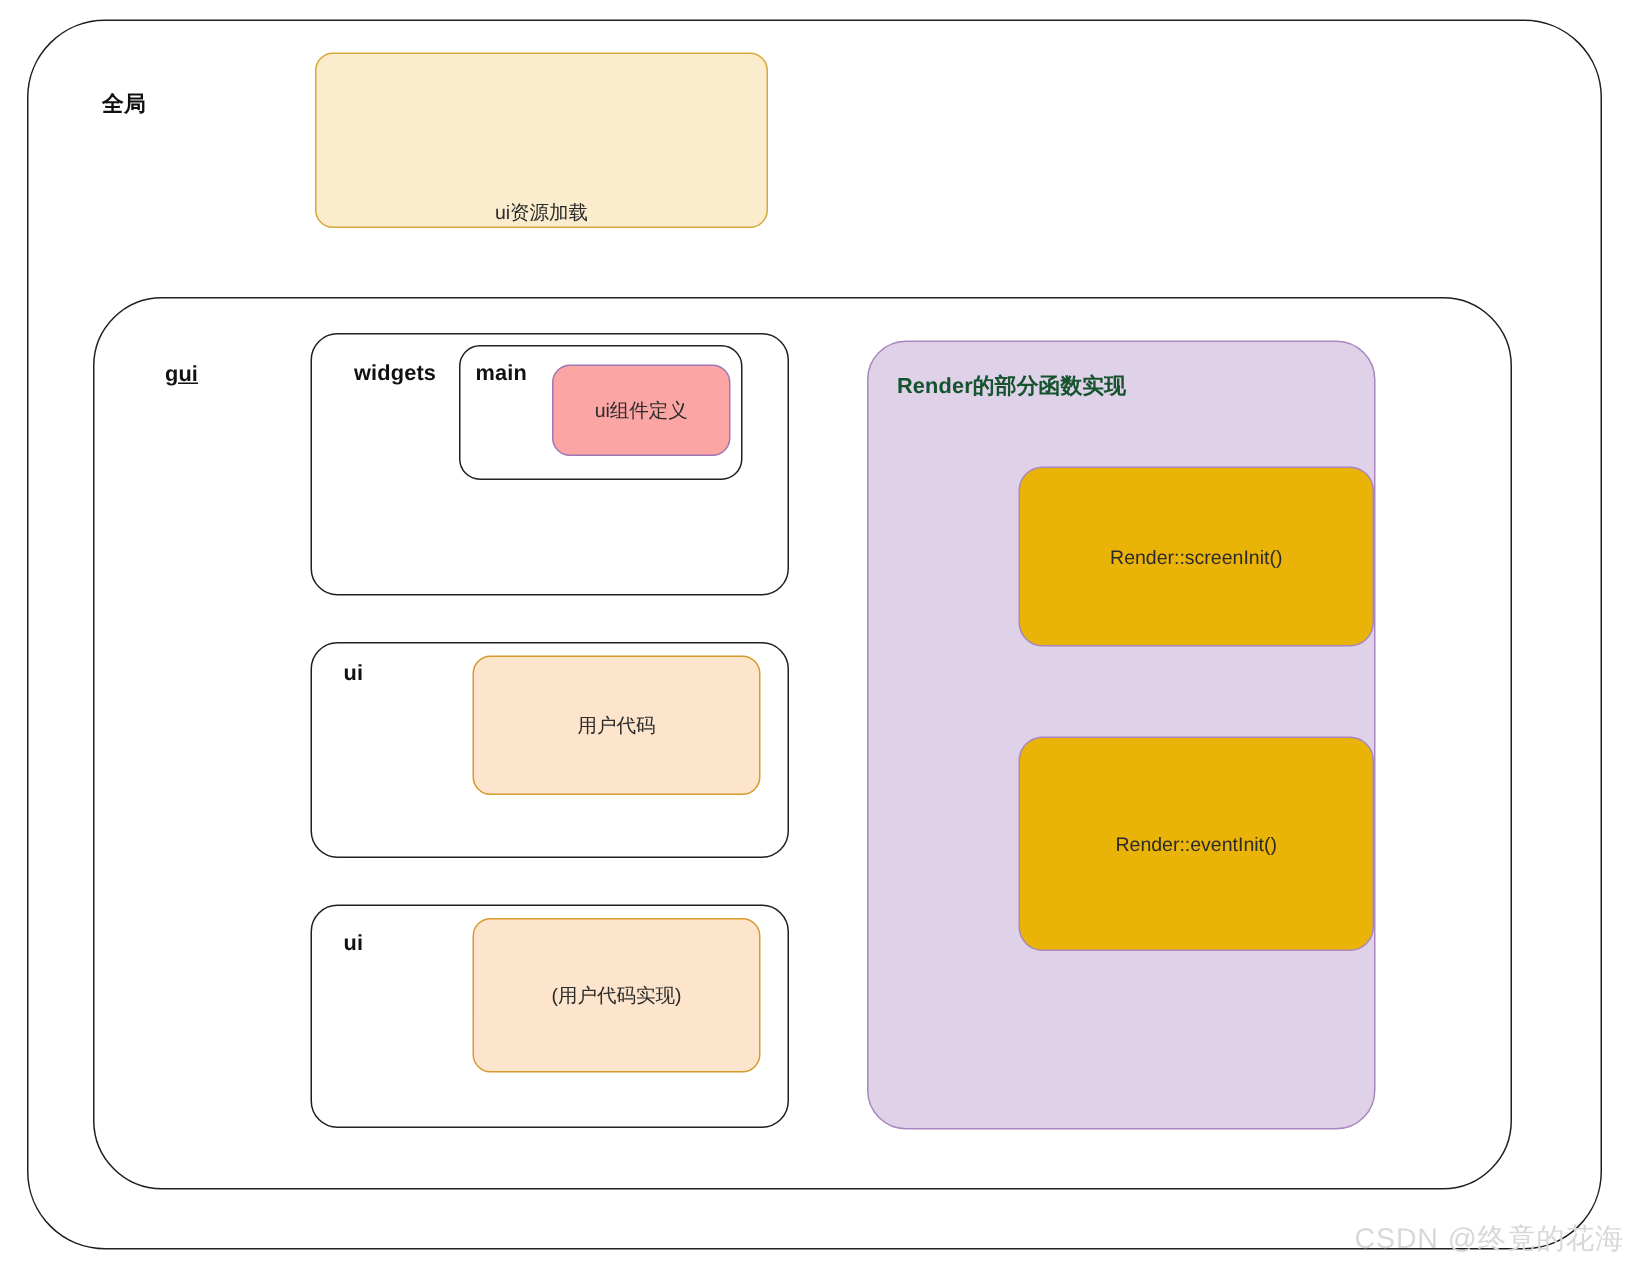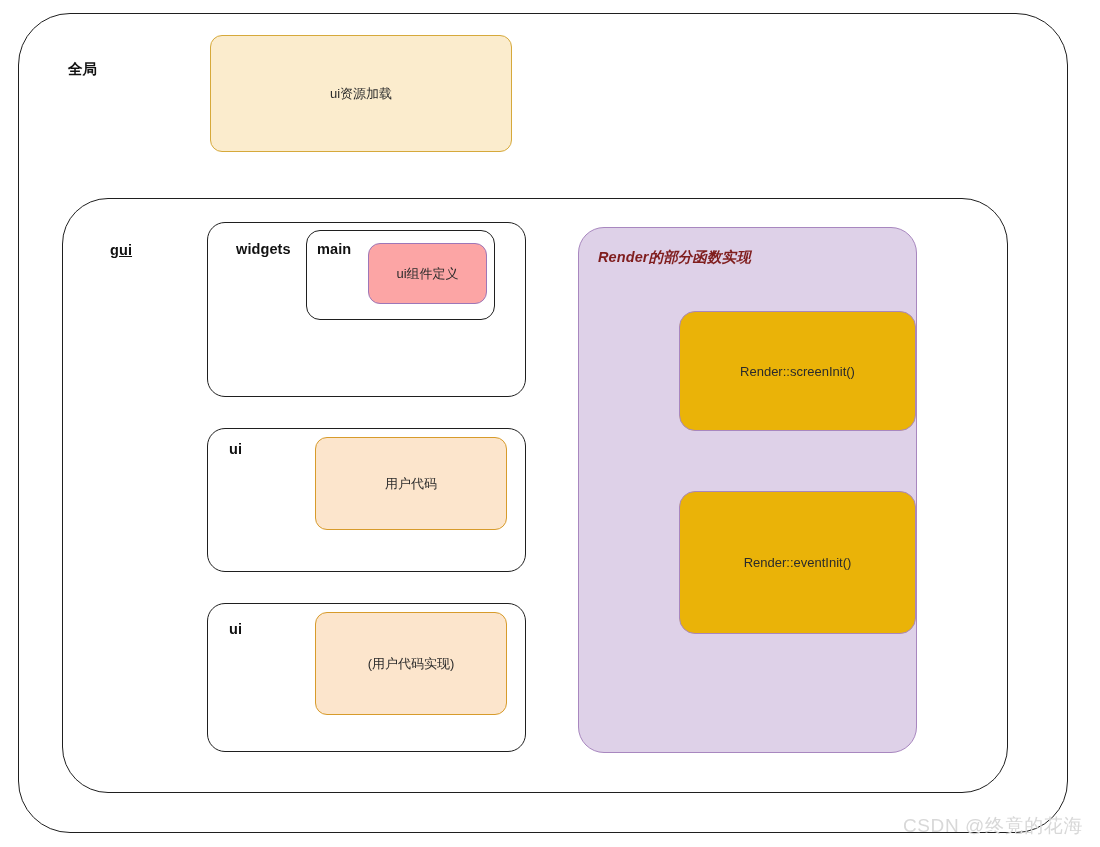--- a/index.html
+++ b/index.html
@@ -51,20 +51,21 @@
     align-items: center;
     justify-content: center;
     text-align: center;
     font-size: 13px;
     color: #2b2b2b;
     border-radius: 12px;
   }
   .leaf.yellow {
     background: #fbeccd;
     border: 1.4px solid #d6a93b;
+    align-items: flex-end;
   }
   .leaf.orange {
     background: #fce5cc;
     border: 1.4px solid #d79b2b;
   }
   .leaf.purple {
     background: #fca5a5;
     border: 1.4px solid #9d77b8;
   }
   .leaf.purple-soft {
@@ -74,21 +75,21 @@
   }
 
   
   .panel-purple {
     position: absolute;
     box-sizing: border-box;
     background: #ded1e8;
     border: 1.4px solid #a887bf;
     border-radius: 26px;
   }
-  .panel-purple .corner-label { color: #7f1d1d; font-style: italic; }
+  .panel-purple .corner-label { color: #14532d; }
 
   
   .watermark {
     position: absolute;
     font-size: 19px;
     color: #d8d8d8;
     white-space: nowrap;
     letter-spacing: 0.6px;
     user-select: none;
   }

